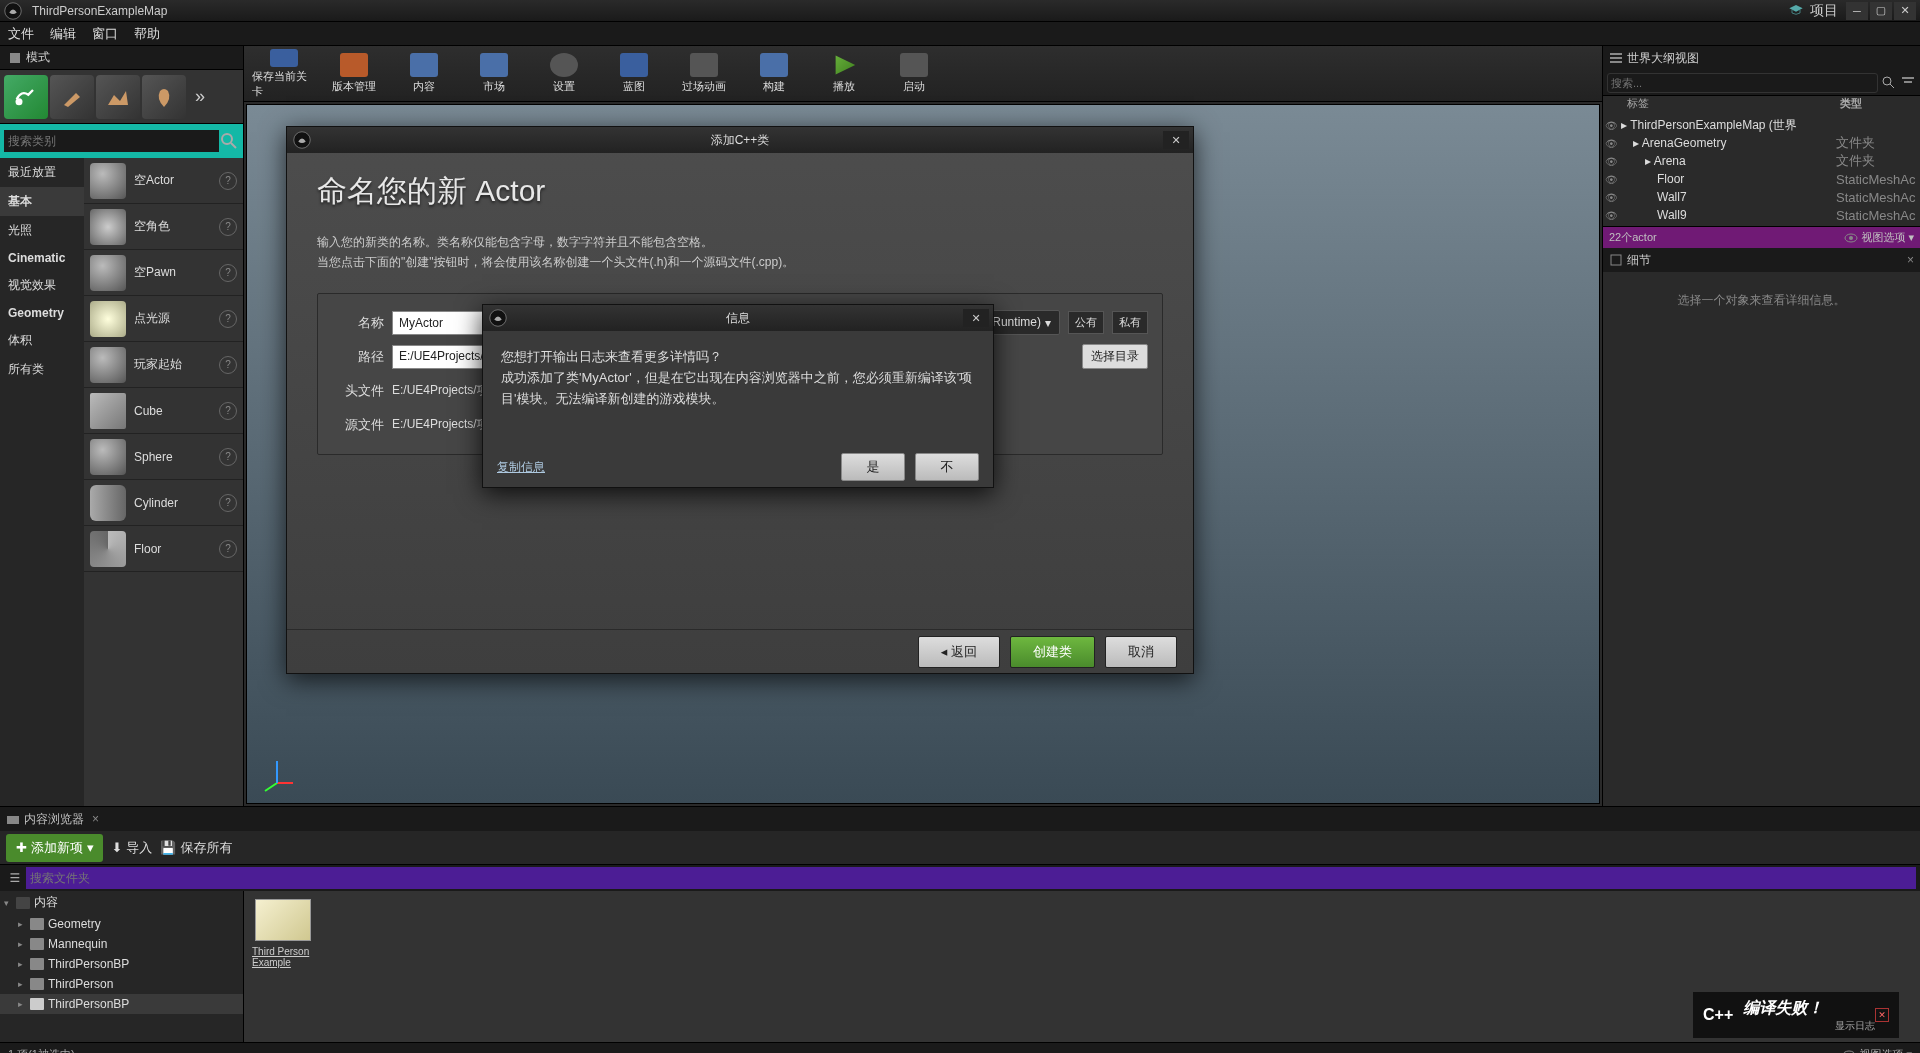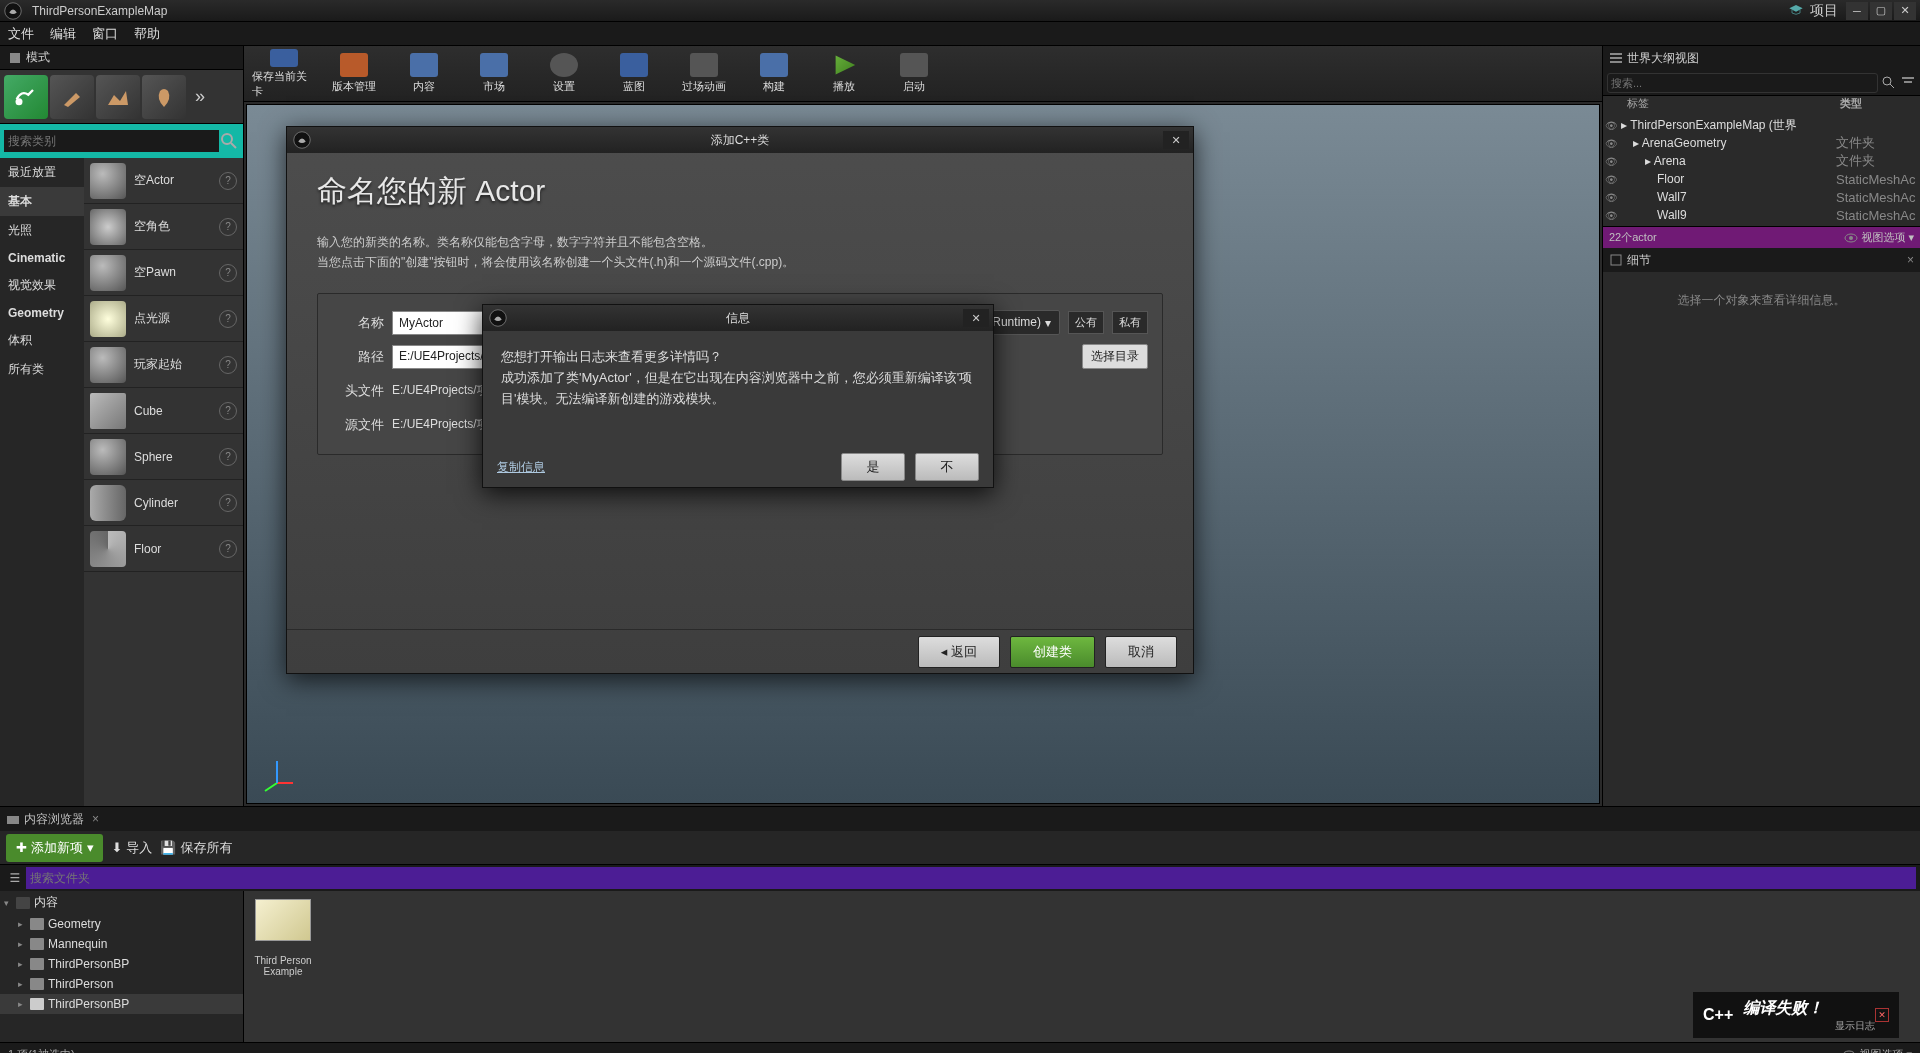--- a/index.html
+++ b/index.html
@@ -83,21 +83,21 @@
 .cb-search input { flex:1; background:#4c1d95; border:none; color:#888; padding:4px; font-size:12px; }
 .cb-body { flex:1; display:flex; }
 .cb-tree { width:244px; background:#262626; border-right:1px solid #000; }
 .folder-row { display:flex; align-items:center; padding:3px 4px; font-size:12px; color:#ddd; cursor:pointer; }
 .folder-row.sel { background:#3a3a3a; }
 .folder-row .arr { width:12px; font-size:9px; color:#888; }
 .folder-row .fico { width:14px; height:12px; background:#888; margin-right:4px; border-radius:1px; }
 .cb-assets { flex:1; background:#333; position:relative; padding:8px; }
 .asset { width:62px; display:flex; flex-direction:column; align-items:center; }
 .asset .athumb { width:56px; height:42px; background:linear-gradient(135deg,#f5f0d0,#d0c890); border:1px solid #999; }
-.asset .albl { font-size:10px; color:#ccc; text-align:center; line-height:1.1; margin-top:14px; }
+.asset .albl { font-size:10px; color:#ccc; line-height:1.1; margin-top:5px;text-decoration:underline; }
 .cb-foot { height:24px; background:#1a1a1a; display:flex; align-items:center; justify-content:space-between; padding:0 8px; font-size:11px; color:#aaa; border-top:1px solid #000; }
 
 
 .modal1 { position:absolute; left:286px; top:126px; width:908px; height:548px; background: linear-gradient(180deg, #4d4d4d 0%, #3e3e3e 100%); border:1px solid #111; box-shadow: 0 6px 24px rgba(0,0,0,0.7); z-index:50; display:flex; flex-direction:column; }
 .modal-title { height:26px; background:linear-gradient(#333,#222); display:flex; align-items:center; color:#ddd; font-size:12px; justify-content:center; position:relative; }
 .modal-title .mlogo { position:absolute; left:6px; width:18px; height:18px; }
 .modal-title .mclose { position:absolute; right:4px; width:26px; height:18px; background:#222; color:#ccc; display:flex; align-items:center; justify-content:center; cursor:pointer; font-size:11px;}
 .modal1-body { flex:1; padding: 18px 30px; color:#ddd; }
 .modal1 h1 { font-size:30px; color:#e8e8e8; text-shadow:0 2px 3px rgba(0,0,0,0.6); margin-bottom:20px; font-weight:normal; }
 .modal1 .desc { font-size:12px; color:#ccc; line-height:1.7; margin-bottom:20px; }

